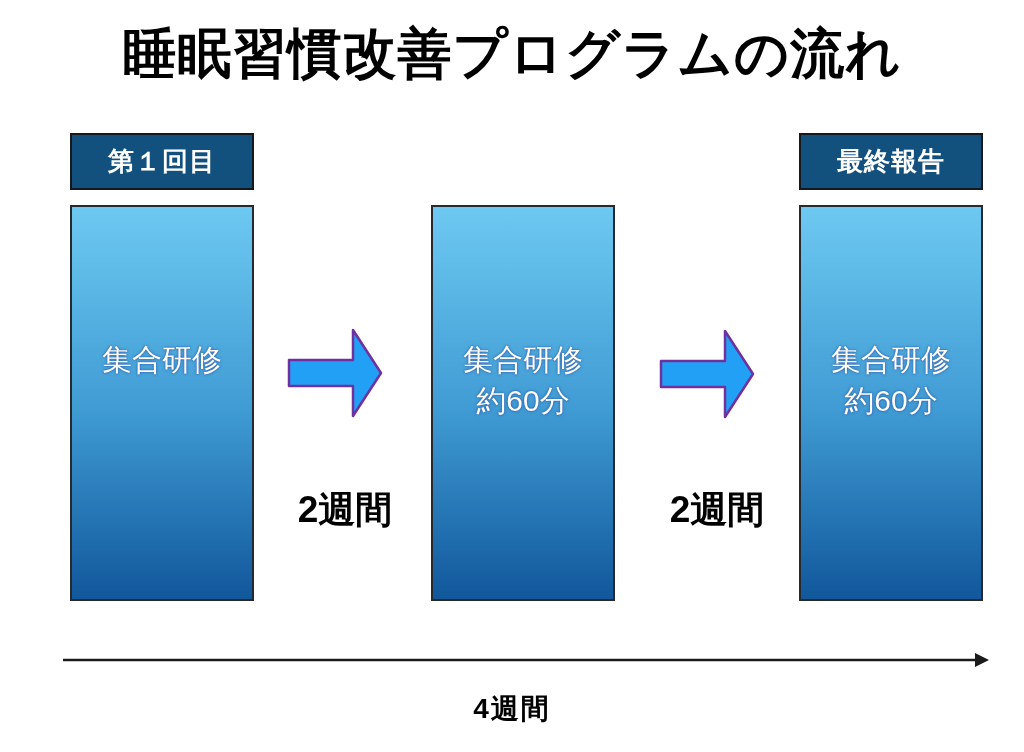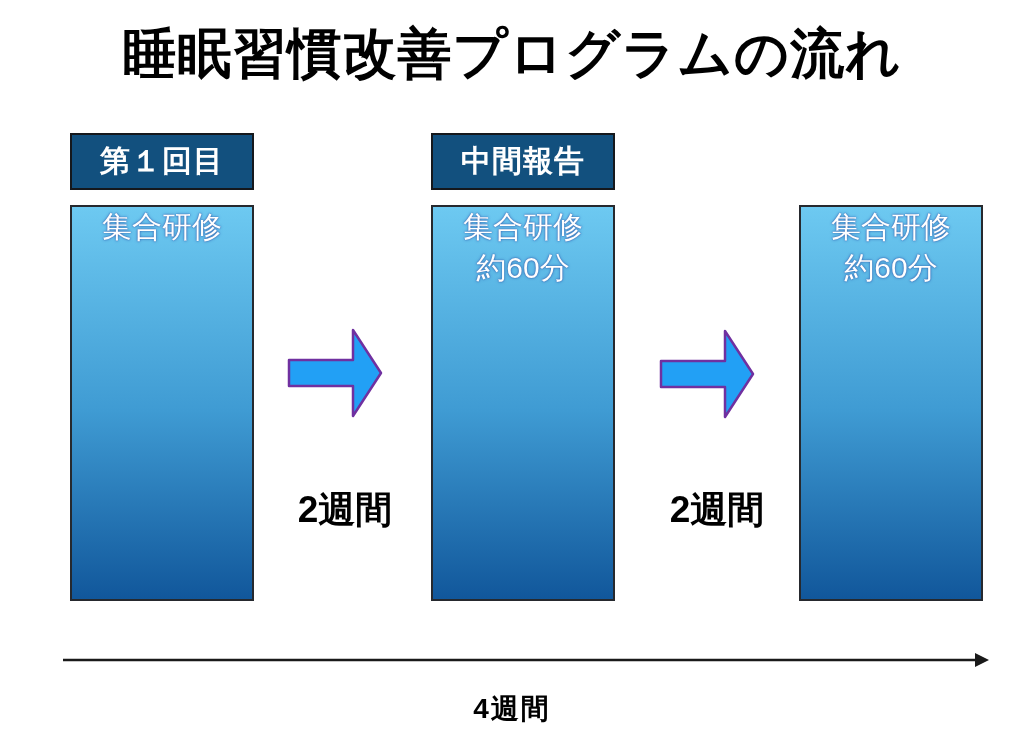--- a/index.html
+++ b/index.html
@@ -23,39 +23,40 @@
   }
   .col-header {
     position: absolute;
     top: 133px;
     width: 184px;
     height: 57px;
     box-sizing: border-box;
     background: #12507E;
     border: 2px solid #15181c;
     color: #ffffff;
-    font-size: 30px;
+    font-size: 26px;
     font-weight: bold;
     letter-spacing: 1px;
     display: flex;
     align-items: center;
     justify-content: center;
   }
   .col-body {
     position: absolute;
     top: 205px;
     width: 184px;
     height: 396px;
     box-sizing: border-box;
     background: linear-gradient(180deg, #6DC9F1 0%, #3F9BD3 52%, #11579B 100%);
     border: 2px solid #26292e;
     color: #ffffff;
     font-size: 30px;
     text-align: center;
     line-height: 1.35;
+    padding-top: 133px;
     text-shadow: 0 0 3px rgba(36,72,160,0.75), 0 0 1px rgba(36,72,160,0.9);
   }
   .block-arrow {
     position: absolute;
     width: 97px;
     height: 92px;
   }
   .interval {
     position: absolute;
     top: 452px;
@@ -90,26 +91,26 @@
 
 <div class="canvas">
 
   <div class="title">睡眠習慣改善プログラムの流れ</div>
 
   <div class="col-header" style="left:70px">第１回目</div>
   <div class="col-body" style="left:70px">
     <div>集合研修</div>
   </div>
 
-  <div class="col-header" style="left:431px">中間報告</div>
   <div class="col-body" style="left:431px">
     <div>集合研修</div>
     <div>約60分</div>
   </div>
 
+  <div class="col-header" style="left:799px">最終報告</div>
   <div class="col-body" style="left:799px">
     <div>集合研修</div>
     <div>約60分</div>
   </div>
 
   <svg class="block-arrow" style="left:287px; top:327px" viewBox="0 0 97 92">
     <polygon points="2,33 66,33 66,3 94,46 66,89 66,59 2,59" stroke="#7030A0" stroke-width="2.5" stroke-linejoin="round" fill="#22A0F5"></polygon>
   </svg>
 
   <svg class="block-arrow" style="left:659px; top:328px" viewBox="0 0 97 92">

